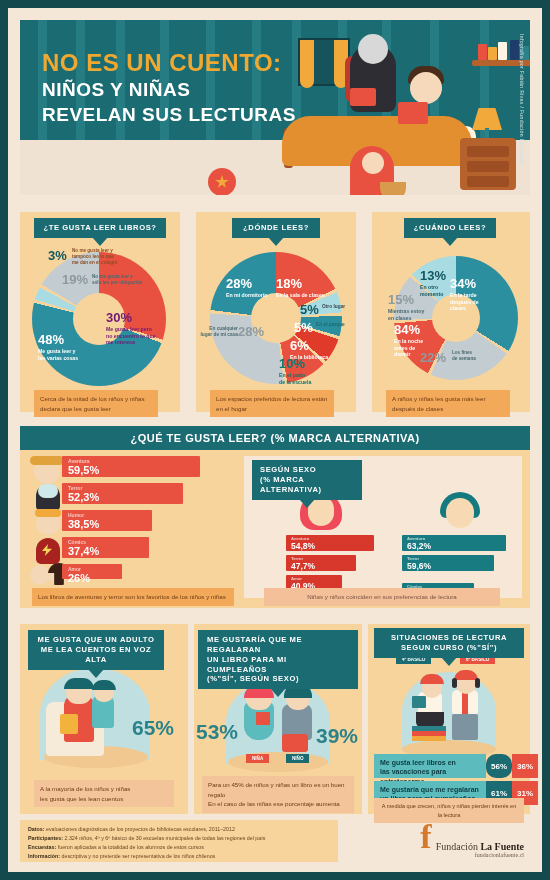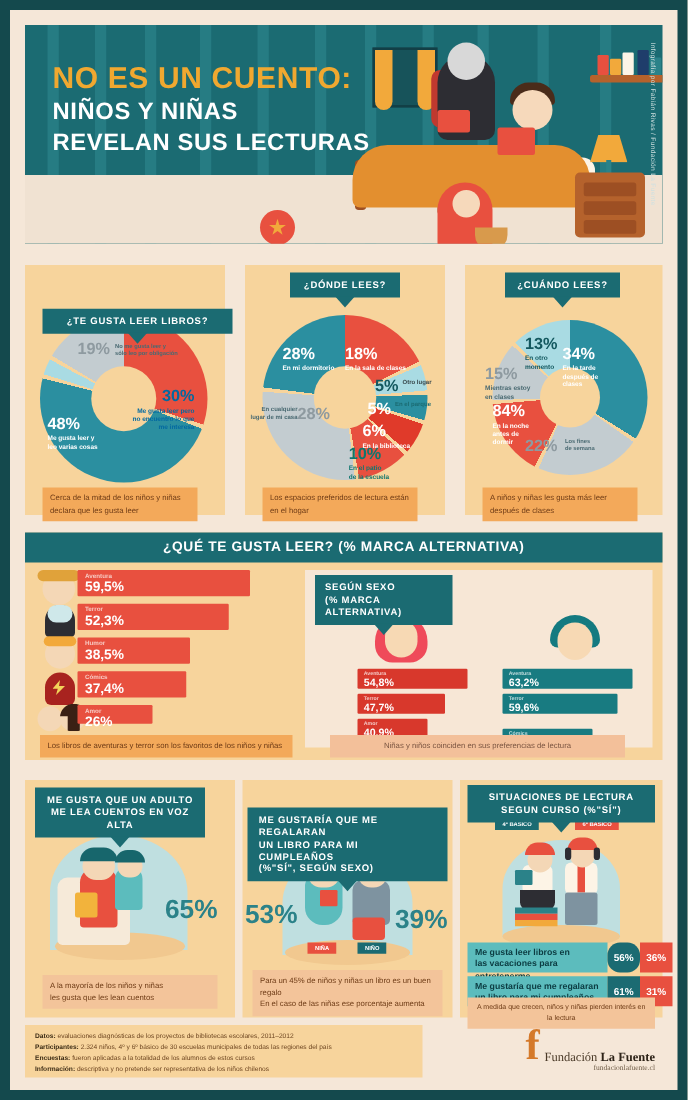--- a/index.html
+++ b/index.html
@@ -183,40 +183,40 @@
 
     <div class="title-wrap">
       <div class="t1">NO ES UN CUENTO:</div>
       <div class="t2">NIÑOS Y NIÑAS</div>
       <div class="t2">REVELAN SUS LECTURAS</div>
     </div>
     <div class="credit">Infografía por Fabián Rivas / Fundación La Fuente</div>
   </div>
 
   <div class="donut-panel" style="left:12px;top:204px;width:160px;height:200px;">
-    <div class="tag" style="left:14px;top:6px;width:152px;margin-top:29px;">¿TE GUSTA LEER LIBROS?</div>
+    <div class="tag" style="left:14px;top:6px;width:132px;">¿TE GUSTA LEER LIBROS?</div>
 
     <div class="donut" style="left:12px;top:40px;width:134px;height:134px;
       background:conic-gradient(from 0deg,
         #e8503f 0deg 108deg,
         #f7d49c 108deg 111deg,
         #2b8fa0 111deg 284deg,
         #f7d49c 284deg 287deg,
         #a9dbe3 287deg 298deg,
         #f7d49c 298deg 301deg,
         #c3ccd0 301deg 360deg);">
       <div class="donut-hole" style="width:52px;height:52px;"></div>
     </div>
 
     <div class="pl" style="left:18px;top:118px;color:#fff;">
       <span class="pn">48%</span>
       <span class="pd" style="white-space:pre-line;">Me gusta leer y
 leo varias cosas</span>
     </div>
-    <div class="pl" style="left:86px;top:96px;color:#0369a1;text-align:right;">
+    <div class="pl" style="left:86px;top:96px;color:#701a75;">
       <span class="pn">30%</span>
       <span class="pd" style="white-space:pre-line;">Me gusta leer pero
 no encuentro lo que
 me interesa</span>
     </div>
     <div class="pl" style="left:42px;top:58px;color:#8e9aa0;">
       <span class="pn">19%</span>
     </div>
     <div style="position:absolute;left:72px;top:62px;font-size:4.6px;font-weight:bold;color:#4a6a72;line-height:1.3;white-space:pre-line;">No me gusta leer y
 sólo leo por obligación</div>
@@ -430,21 +430,21 @@
     <div style="position:absolute;left:74px;top:60px;width:20px;height:18px;background:#f4d7b6;border-radius:10px;"></div>
     <div style="position:absolute;left:72px;top:56px;width:24px;height:10px;background:#17666c;border-radius:10px 10px 0 0;"></div>
 
     <div class="bigpct" style="left:112px;top:92px;">65%</div>
 
     <div class="cap" style="left:14px;top:156px;width:140px;white-space:pre-line;background:#f3c49a;">A la mayoría de los niños y niñas
 les gusta que les lean cuentos</div>
   </div>
 
   <div class="bp" style="left:186px;top:616px;width:168px;height:190px;">
-    <div class="tag" style="left:4px;top:6px;width:160px;white-space:pre-line;text-align:left;margin-top:16px;">ME GUSTARÍA QUE ME REGALARAN
+    <div class="tag" style="left:4px;top:6px;width:160px;white-space:pre-line;text-align:left;">ME GUSTARÍA QUE ME REGALARAN
 UN LIBRO PARA MI CUMPLEAÑOS
 (%"SÍ", SEGÚN SEXO)</div>
     <div class="sky" style="left:32px;top:56px;width:104px;height:84px;"></div>
     <div class="floor" style="left:34px;top:128px;width:100px;height:20px;"></div>
 
     <div style="position:absolute;left:50px;top:78px;width:30px;height:38px;background:#5cbcbd;border-radius:6px 6px 14px 14px;"></div>
     <div style="position:absolute;left:52px;top:64px;width:26px;height:22px;background:#f4d7b6;border-radius:12px;"></div>
     <div style="position:absolute;left:50px;top:60px;width:30px;height:14px;background:#ef4a5a;border-radius:14px 14px 0 0;"></div>
     <div style="position:absolute;left:62px;top:88px;width:14px;height:13px;background:#e8503f;border-radius:1px;"></div>
 

